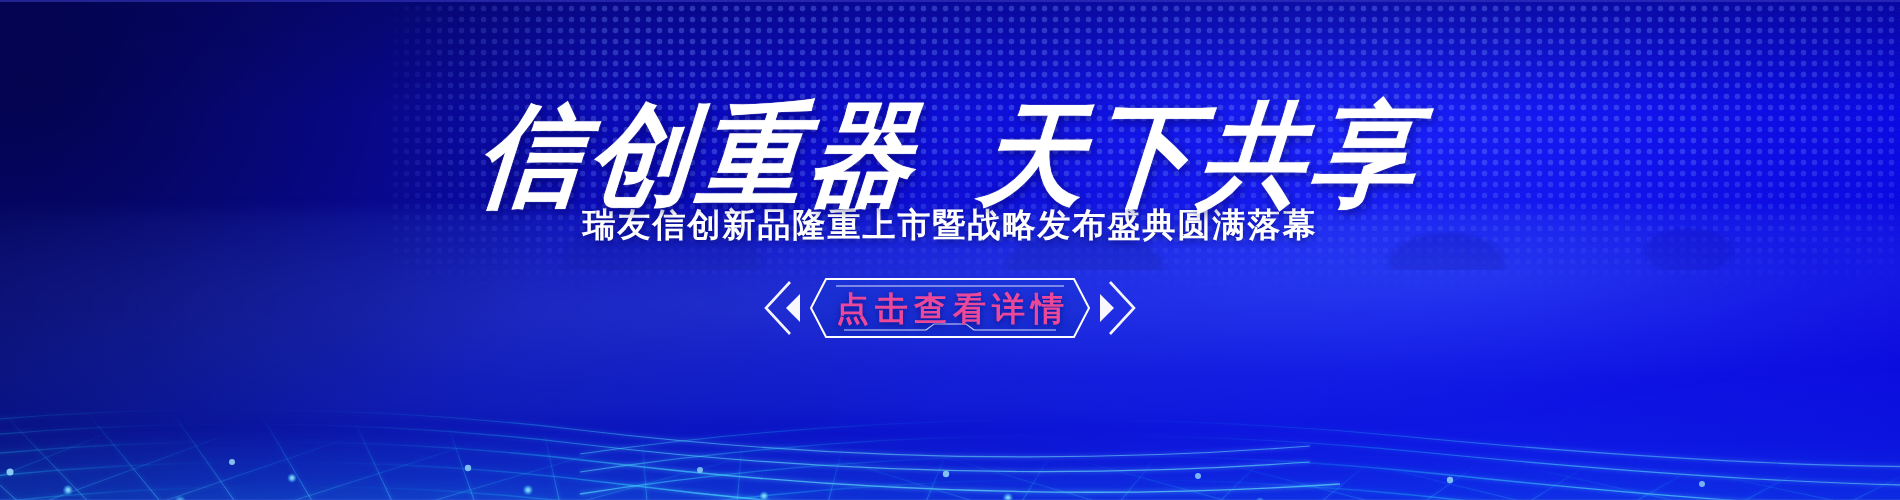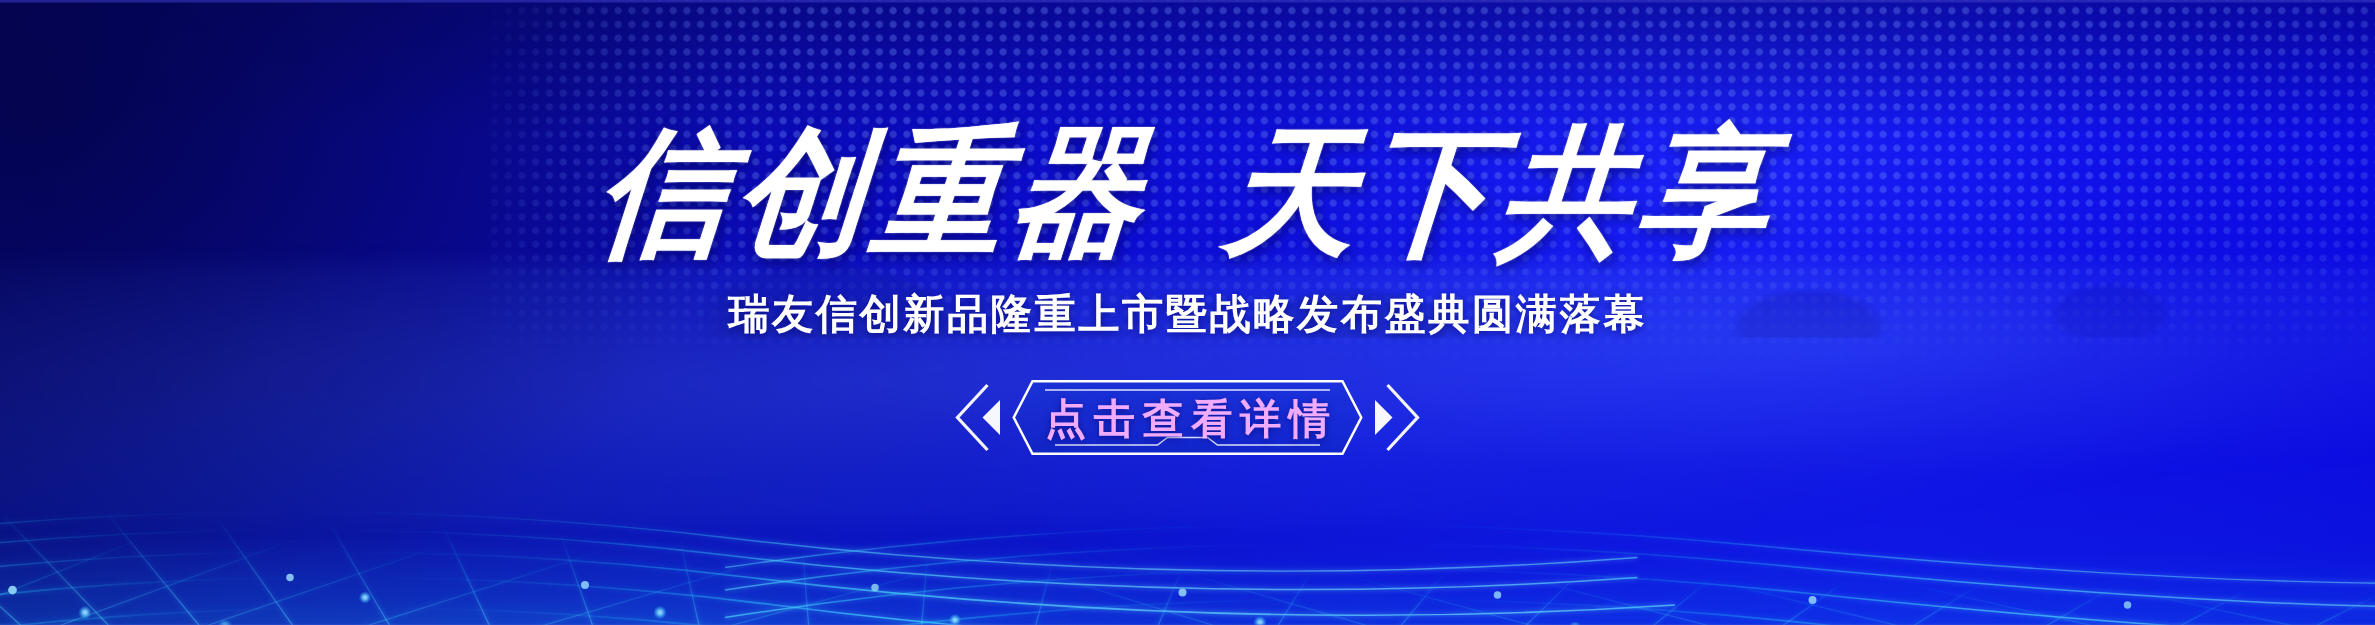--- a/index.html
+++ b/index.html
@@ -160,21 +160,20 @@
     font-style: italic;
     text-shadow:
       0 0 1px rgba(255,255,255,0.9),
       2px 3px 10px rgba(3,3,80,0.55);
     transform: skewX(-5deg) scaleY(1.08);
   }
   #headline .hl-gap { display: inline-block; width: 62px; }
 
   
   #subtitle {
-    margin-top: 26px;
     color: #ffffff;
     font-family: "Liberation Sans", "DejaVu Sans", sans-serif;
     font-weight: 700;
     font-size: 33px;
     line-height: 1;
     letter-spacing: 2px;
     white-space: nowrap;
     text-shadow: 0 2px 7px rgba(3,3,90,0.6);
   }
 
@@ -206,21 +205,21 @@
     cursor: pointer;
   }
   #cta-button .frame {
     position: absolute;
     inset: 0;
   }
   #cta-button .frame svg { display:block; width:100%; height:100%; overflow: visible; }
   #cta-label {
     position: relative;
     z-index: 3;
-    color: #f0abfc;
+    color: #ec4899;
     font-family: "Liberation Sans", "DejaVu Sans", sans-serif;
     font-weight: 700;
     font-size: 33px;
     letter-spacing: 6px;
     text-indent: 6px;
     line-height: 1;
     white-space: nowrap;
     text-shadow: 0 2px 6px rgba(3,3,90,0.55);
   }
 

